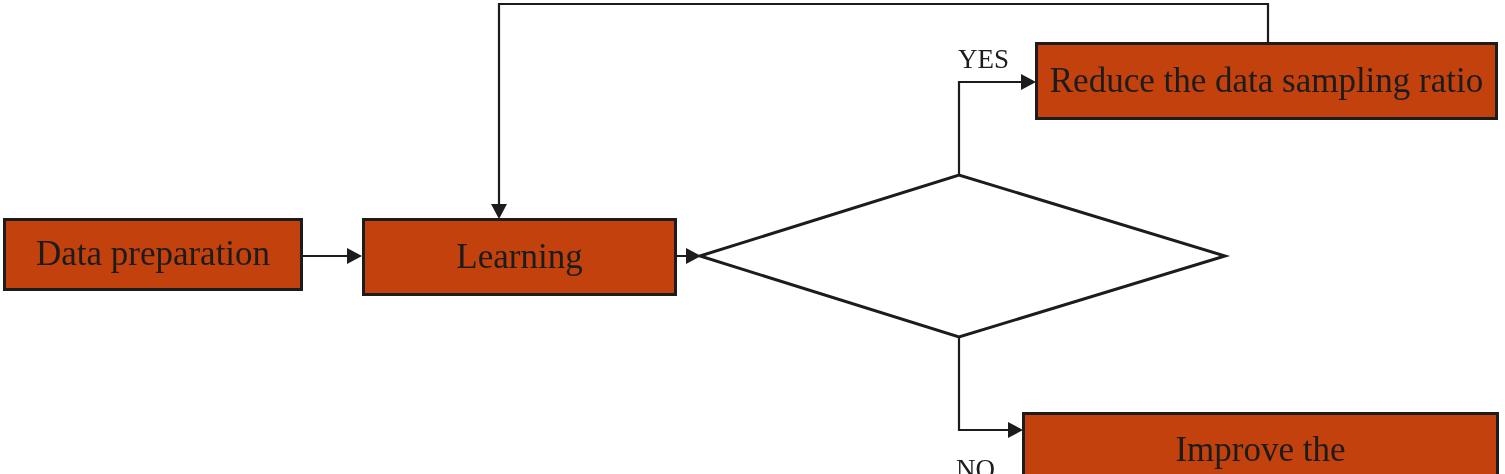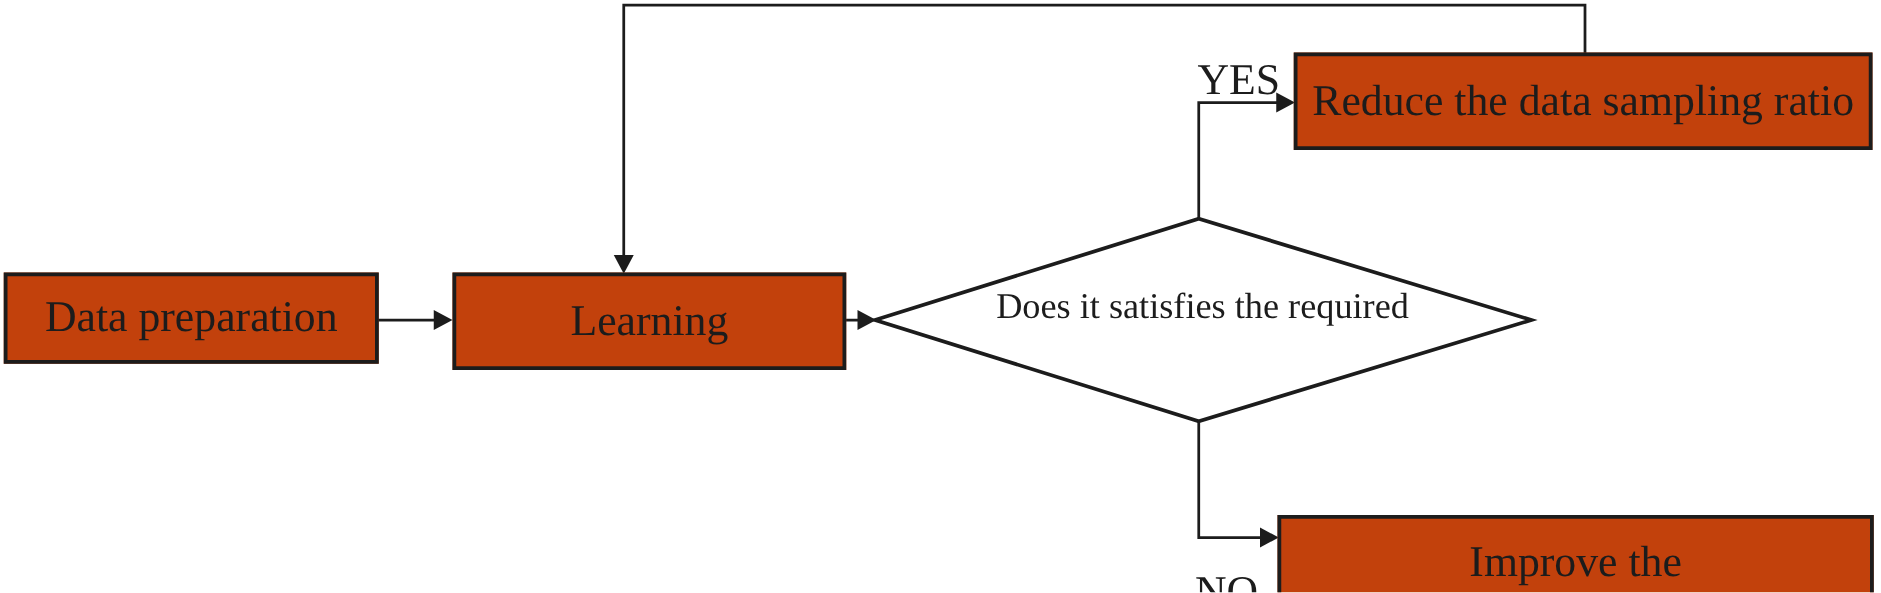--- a/index.html
+++ b/index.html
@@ -52,21 +52,21 @@
     position: absolute;
     left: 752px;
     top: 228px;
     width: 420px;
     text-align: center;
     font-size: 29px;
     line-height: 34px;
   }
   .branch-label {
     position: absolute;
-    font-size: 35px;
+    font-size: 27px;
     line-height: 1;
   }
   .branch-label.yes { left: 958px; top: 46px; }
   .branch-label.no  { left: 956px; top: 443px; margin-top: 13px; }
 </style>
 </head>
 <body>
 
 <div class="canvas">
 
@@ -100,19 +100,18 @@
 
   <div class="node-box" style="left:1035px; top:42px; width:463px; height:78px;">
     <span>Reduce the data sampling ratio</span>
   </div>
 
   <div class="node-box" style="left:1022px; top:412px; width:477px; height:77px;">
     <span>Improve the</span>
   </div>
 
   <div class="diamond-label">
-    <div>Does it satisfies the required</div>
   </div>
 
   <div class="branch-label yes">YES</div>
   <div class="branch-label no">NO</div>
 
 </div>
 
 </body></html>

